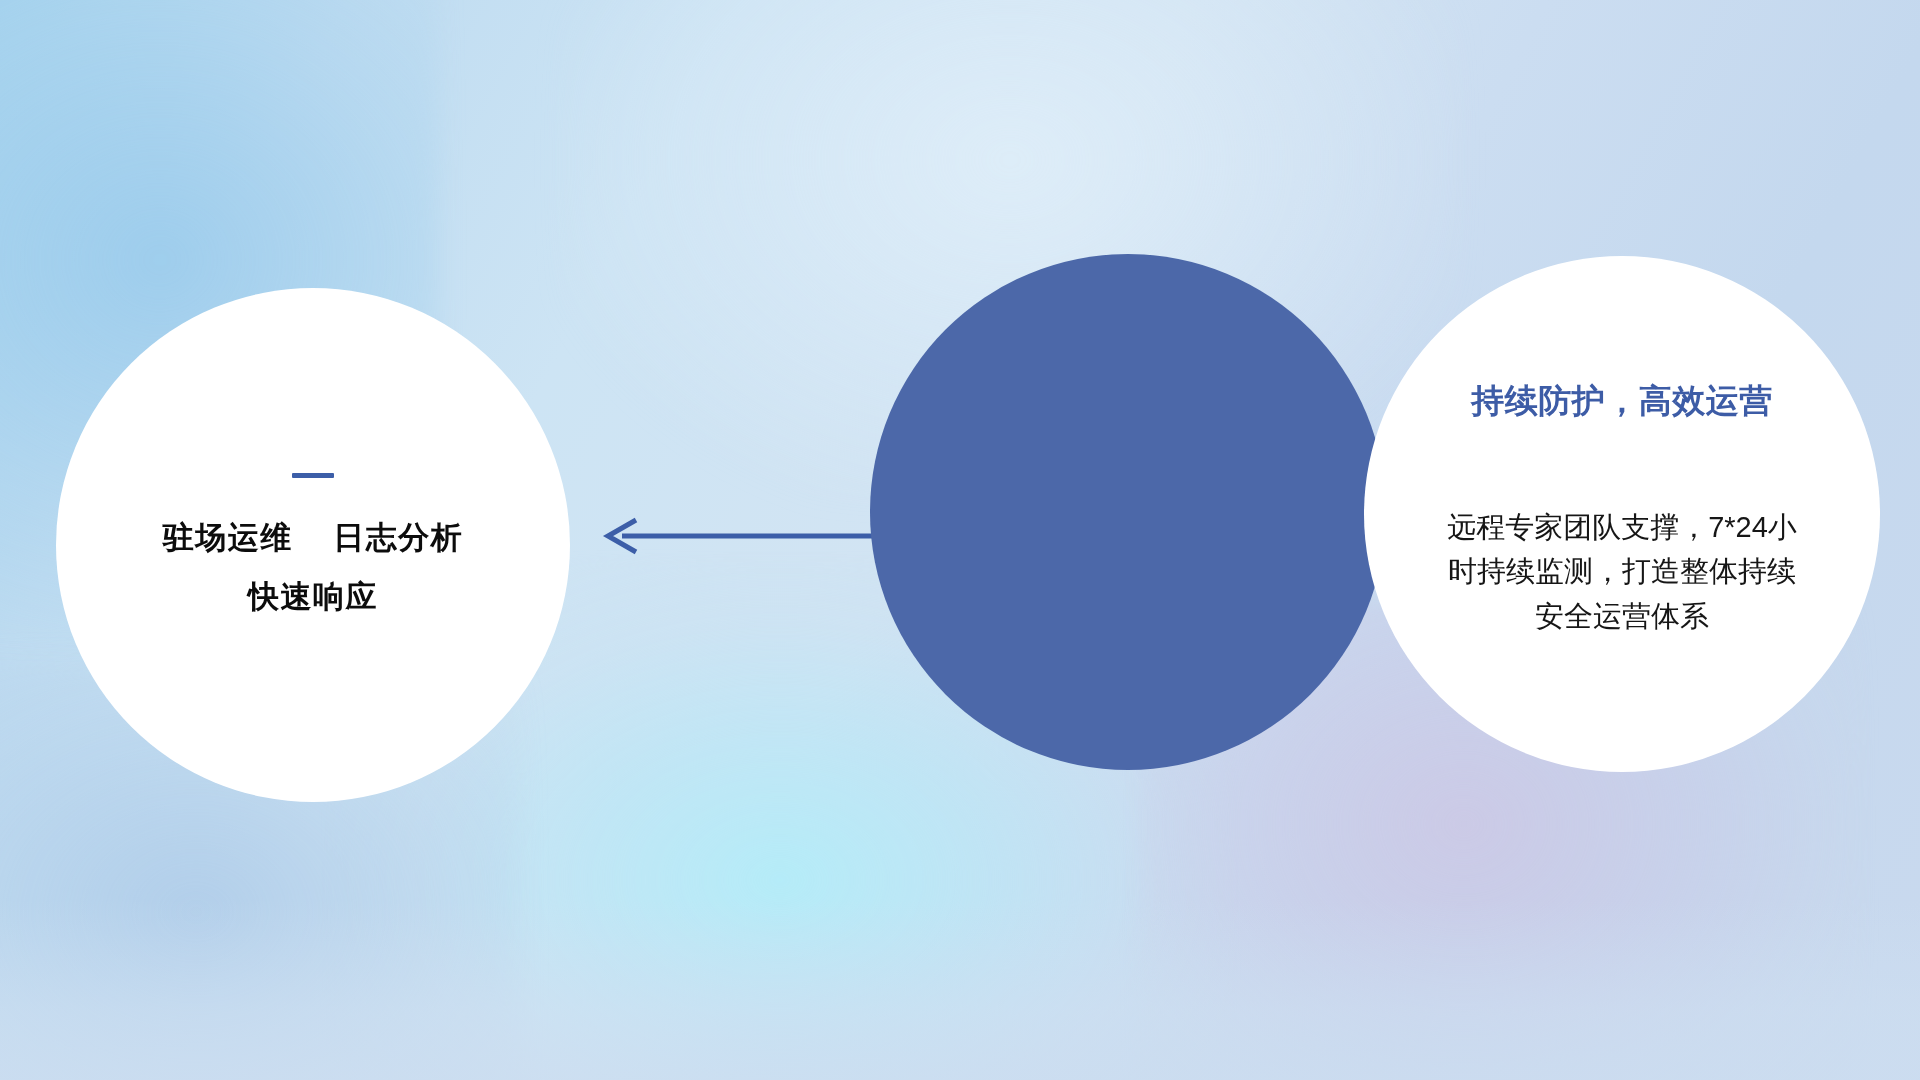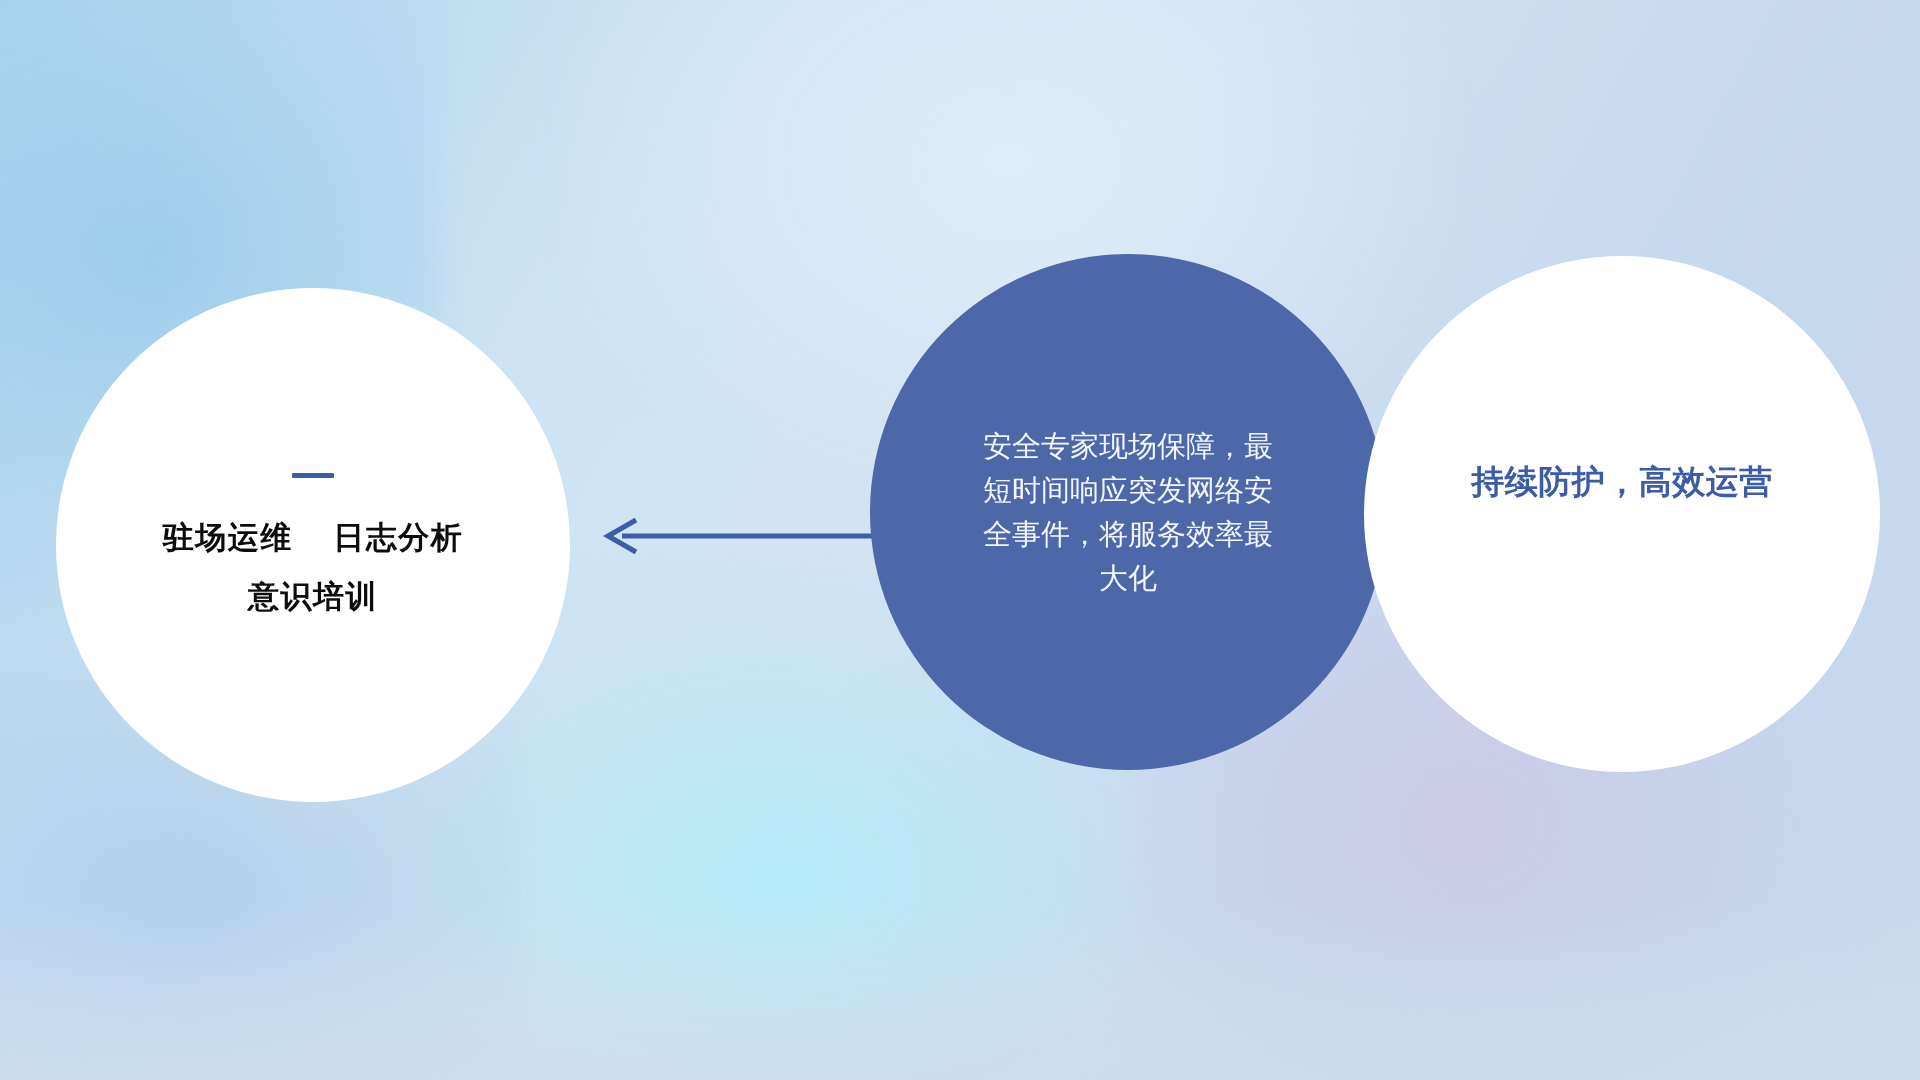--- a/index.html
+++ b/index.html
@@ -180,29 +180,29 @@
 <div id="bg-glow-left"></div>
 <div id="bg-glow-top"></div>
 <div id="bg-glow-cyan"></div>
 <div id="bg-glow-lavender"></div>
 <div id="bg-glow-bottomleft"></div>
 <div id="bg-glow-bottom"></div>
 
 <div class="circle" id="circle-left">
   <div id="left-dash"></div>
   <div class="left-line" id="left-line-1">驻场运维    日志分析</div>
-  <div class="left-line" id="left-line-3">意识培训</div>
+  <div class="left-line" id="left-line-3">快速响应</div>
 </div>
 
 <div id="arrow-connector">
   <svg width="280" height="40" viewBox="0 0 280 40" xmlns="http://www.w3.org/2000/svg">
     <line x1="276" y1="20" x2="26" y2="20" stroke="#3c5ea8" stroke-width="5"></line>
     <polyline points="40,4 12,20 40,36" fill="none" stroke="#3c5ea8" stroke-width="5" stroke-linecap="butt" stroke-linejoin="miter"></polyline>
   </svg>
 </div>
 
 <div class="circle" id="circle-middle">
-  <div id="middle-body">安全专家现场保障，最短时间响应突发网络安全事件，将服务效率最大化</div>
 </div>
 
 <div class="circle" id="circle-right">
   <div id="right-heading">持续防护，高效运营</div>
+  <div id="right-body">远程专家团队支撑，7*24小时持续监测，打造整体持续安全运营体系</div>
 </div>
 
 </body></html>

